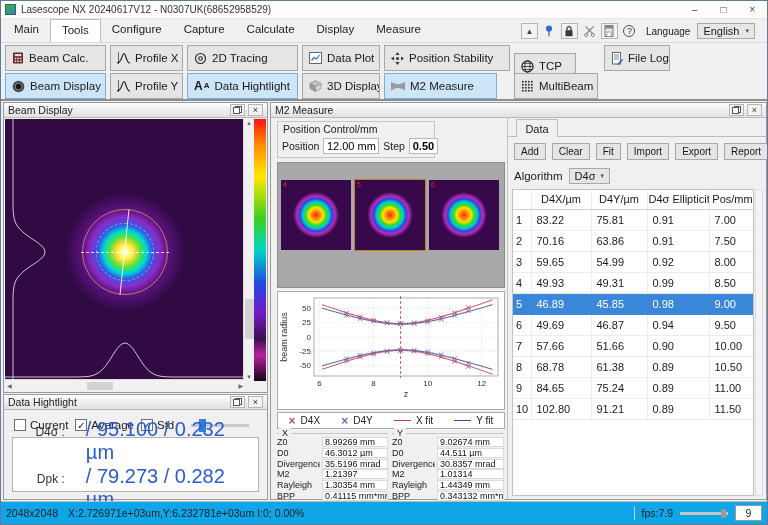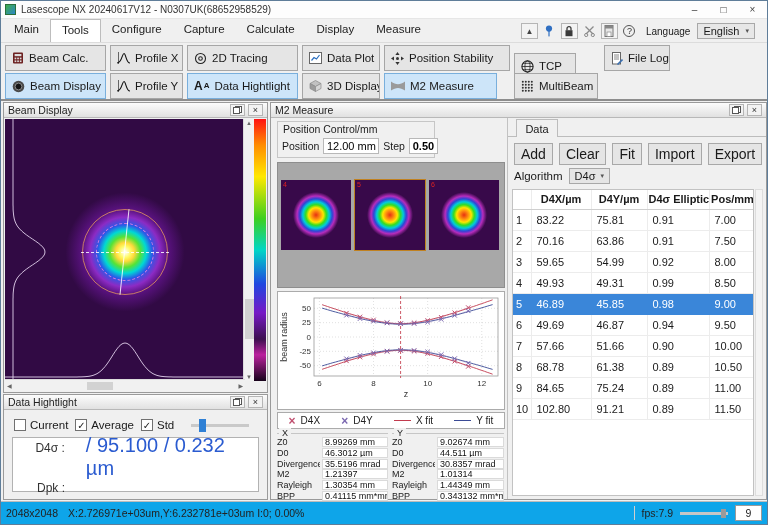--- a/index.html
+++ b/index.html
@@ -90,28 +90,28 @@
 #fity{left:121px;width:112px}
 .fit-title{position:absolute;top:-6px;left:2px;background:#f0f0f0;padding:0 3px;font-size:9px;color:#222}
 .fit-row{display:flex;align-items:center;height:10.7px;gap:2px}
 .fit-label{width:43px;font-size:9px;white-space:nowrap;overflow:hidden;color:#222;flex:none}
 .fit-value{flex:1;background:#fff;border:1px solid #dadada;font-size:9px;height:10px;line-height:8.5px;padding-left:2px;white-space:nowrap;overflow:hidden;color:#111}
 
 .data-sub{position:absolute;left:236px;top:0;bottom:0;right:0;border-left:1px solid #c2c2c2}
 .tab-line{position:absolute;left:0;right:0;top:18px;height:1px;background:#bcbcbc}
 .data-tab{position:absolute;left:8px;top:1px;width:42px;height:18px;background:#f0f0f0;border:1px solid #bcbcbc;border-bottom:none;display:flex;align-items:center;justify-content:center;font-size:11px;z-index:2}
 #db-buttons{position:absolute;left:6px;top:25px;display:flex;gap:6px}
-.db-btn{border:1px solid #a8a8a8;background:#e5e5e5;padding:2px 6px;font-size:14px;cursor:default}
+.db-btn{border:1px solid #a8a8a8;background:#e5e5e5;padding:2px 6px;font-size:10px;cursor:default}
 #alg-row{position:absolute;left:6px;top:50px;display:flex;align-items:center;gap:6px;font-size:11.5px}
 .dd{border:1px solid #a8a8a8;background:#e5e5e5;padding:1px 5px;display:flex;align-items:center;gap:5px;font-size:11px}
 .dd .arr{font-size:7px;color:#555}
 .tbl-wrap{position:absolute;left:4px;top:71px;right:12px;bottom:3px;background:#fff;border:1px solid #c2c2c2;overflow:hidden}
 .tbl-scroll{position:absolute;right:3px;top:71px;bottom:3px;width:8px;background:#f4f4f4;border:1px solid #ddd}
 table{border-collapse:collapse;width:100%;table-layout:fixed}
-th{font-weight:bold;font-size:11px;height:19px;border-bottom:1px solid #cfcfcf;border-right:1px solid #ececec;text-align:center;white-space:nowrap;overflow:hidden;padding:0 1px}
+th{font-weight:normal;font-size:11px;height:19px;border-bottom:1px solid #cfcfcf;border-right:1px solid #ececec;text-align:center;white-space:nowrap;overflow:hidden;padding:0 1px}
 td{font-size:11px;height:21px;border-bottom:1px solid #ececec;border-right:1px solid #ececec;padding-left:5px;white-space:nowrap;overflow:hidden}
 td.num{padding-left:3px;color:#222}
 tr.sel td{background:#3a86d9;color:#fff;border-color:#3a86d9}
 
 .statusbar{position:absolute;left:0;right:0;bottom:0;height:23px;background:#0ea5e9;border-top:1px solid #bcbcbc;display:flex;align-items:center;font-size:10.5px;color:#222}
 .st-res{padding:0 10px 0 5px}
 .st-div{width:1px;height:14px;background:#cfcfcf;margin:0 6px}
 .fps-zone{margin-left:auto;display:flex;align-items:center}
 .fps-track{position:relative;width:48px;height:3px;background:#c6c6c6;margin:0 7px}
 .fps-thumb{position:absolute;right:2px;top:-3px;width:5px;height:9px;background:#9a9a9a}
@@ -398,20 +398,21 @@
           <span class="dh-thumb"></span>
         </span>
       </div>
     <div class="dh-box">
       <div class="dh-row">
         <span class="dh-label">D4σ :</span>
         <span class="dh-value">/ 95.100 / 0.232 µm</span>
       </div>
       <div class="dh-row">
         <span class="dh-label">Dpk :</span>
+        <span class="dh-value">/ 79.273 / 0.282 µm</span>
       </div>
     </div>
   </div>
 
   <div id="m2-panel" class="panel">
     <div class="panel-header">
       <span>M2 Measure</span>
       <span class="hdr-btns">
         <span class="hdr-btn">
             <span class="ri"></span>

